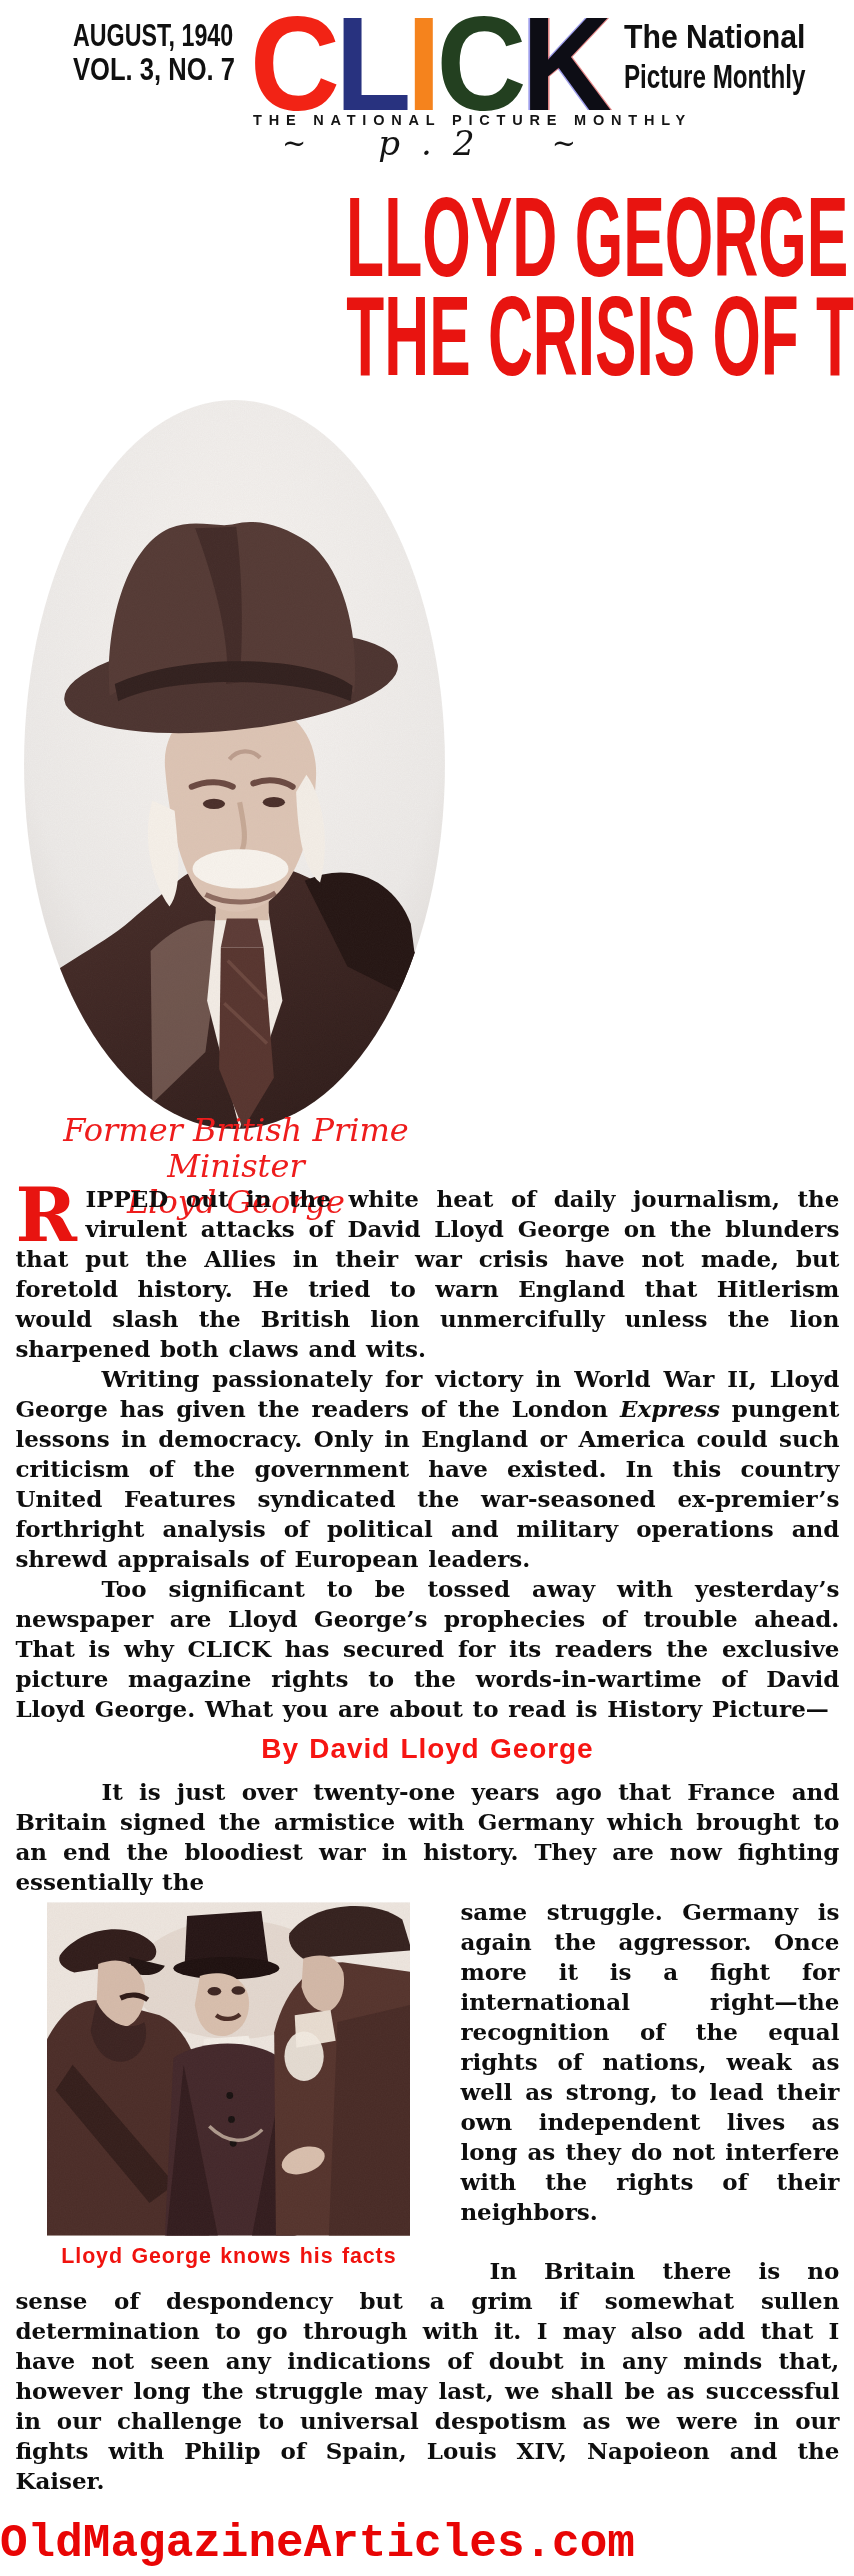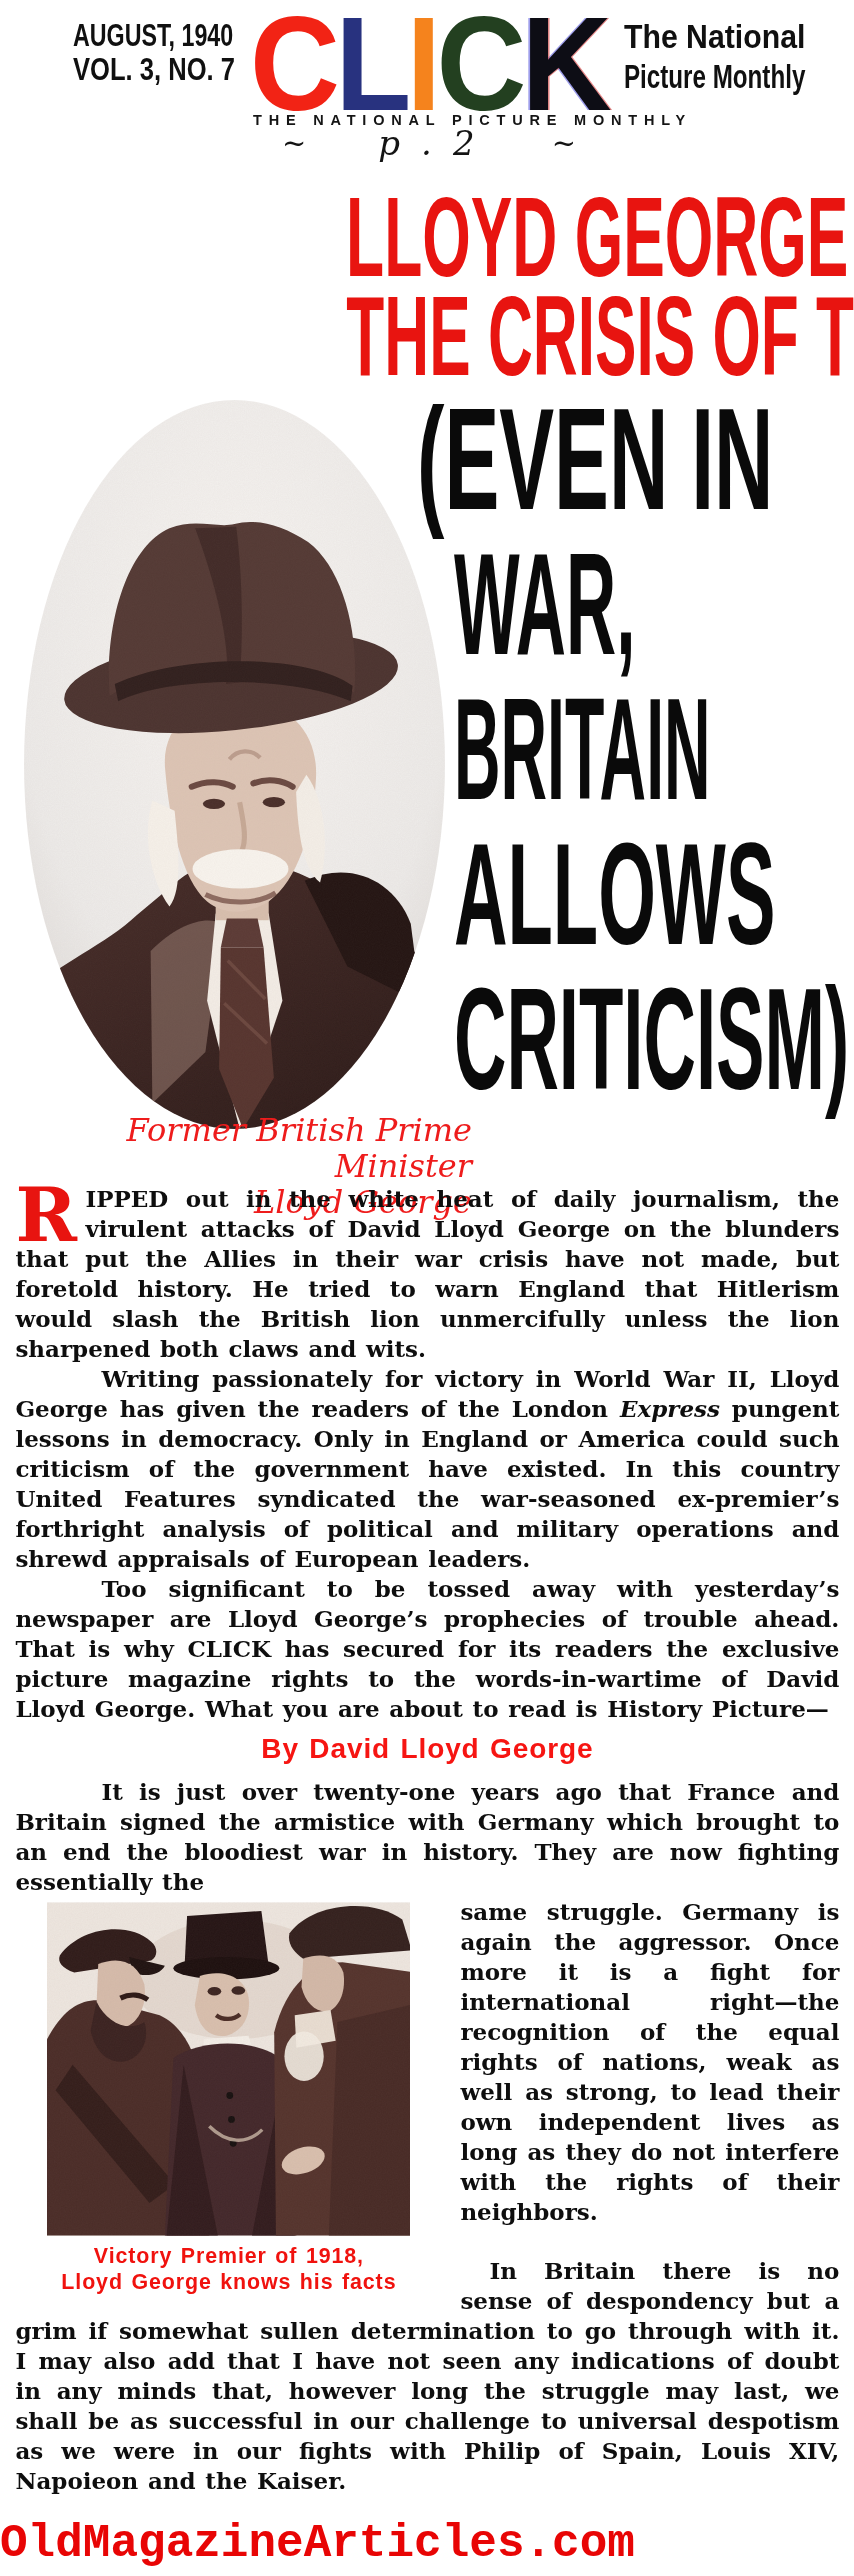--- a/index.html
+++ b/index.html
@@ -29,21 +29,21 @@
   
   .headline-red{position:absolute;left:6.8px;top:188px;width:841px;text-align:center;
                 font-weight:bold;font-size:113px;line-height:99px;}
   .headline-black{position:absolute;left:417px;top:387px;width:438px;color:#0a0a0a;
                   font-weight:bold;font-size:145px;line-height:145px;}
   .headline-black .hl{display:block;}
   .headline-black .pad{padding-left:37px;}
 
   
   .portrait{position:absolute;left:24px;top:400px;width:421px;height:729px;}
-  .portrait-caption{position:absolute;left:0;top:1112px;width:472px;text-align:right;
+  .portrait-caption{position:absolute;left:0;top:1112px;width:472px;text-align:center;
                     font-family:"DejaVu Serif",serif;font-style:italic;
                     font-size:32px;line-height:36px;color:#ee1c1c;}
 
   
   .article{position:absolute;left:15.4px;top:1184px;width:824px;
            font-family:"DejaVu Serif",serif;font-weight:bold;font-size:23px;
            line-height:30px;text-align:justify;color:#0e0e0e;word-spacing:1.7px;}
   .article p{margin:0;}
   .ind{text-indent:86px;}
   .ind2{text-indent:29px;}
@@ -90,27 +90,20 @@
     <span class="tilde">~</span>
     <span class="pnum">p . 2</span>
     <span class="tilde">~</span>
   </div>
 
   <div class="headline-red" style="color: rgb(232, 20, 16);">
     <span class="fit-c" style="transform: scaleX(0.551783);">LLOYD GEORGE FORESAW</span><br>
     <span class="fit-c" style="transform: scaleX(0.550199);">THE CRISIS OF THE ALLIES</span>
   </div>
 
-  <div class="headline-black">
-    <span class="hl"><span class="fit" style="transform: scaleX(0.567164);">(EVEN IN</span></span>
-    <span class="hl pad"><span class="fit" style="transform: scaleX(0.47973);">WAR,</span></span>
-    <span class="hl pad"><span class="fit" style="transform: scaleX(0.444609);">BRITAIN</span></span>
-    <span class="hl pad"><span class="fit" style="transform: scaleX(0.511533);">ALLOWS</span></span>
-    <span class="hl pad"><span class="fit" style="transform: scaleX(0.500541);">CRITICISM)</span></span>
-  </div>
 
   <div class="portrait">
     <svg viewBox="0 0 492 852" width="421" height="729">
       <defs>
         <clipPath id="ovalclip">
             <ellipse cx="246" cy="426" rx="246" ry="426"></ellipse>
           </clipPath>
         <radialGradient id="bgrad" cx="50%" cy="32%" r="80%">
           <stop offset="0%" stop-color="#f6f3f0"></stop>
             <stop offset="65%" stop-color="#edebe9"></stop>
@@ -207,21 +200,20 @@
           <path d="M268,390 L266,152 C280,96 312,70 346,70 L430,82 L430,390 Z" fill="#54332c"></path>
           <path d="M284,36 C310,0 382,-6 416,20 L427,56 L300,66 C288,58 281,47 284,36 Z" fill="#33201d"></path>
           <path d="M300,66 C322,58 340,62 347,82 C350,102 344,120 331,127 C316,130 303,119 298,99 Z" fill="#d3b9a8"></path>
           <path d="M290,132 L332,126 L338,162 L292,170 Z" fill="#e9ded2"></path>
           <ellipse cx="301" cy="180" rx="23" ry="29" fill="#f2ece2" opacity="0.92"></ellipse>
           <path d="M340,140 L425,120 L425,390 L330,390 Z" fill="#472a25"></path>
           <ellipse cx="300" cy="302" rx="26" ry="15" fill="#d9c0ae" transform="rotate(-18 300 302)"></ellipse>
           <rect width="425" height="390" filter="url(#grain2)" opacity="0.18"></rect>
         </svg>
         <div class="photo2cap">
-          <div>Victory Premier of 1918,</div>
           <div>Lloyd George knows his facts</div>
         </div>
       </div>
       <p>same struggle.  Germany is again the aggressor. Once more it is a fight for international right—the recognition of the equal rights of nations, weak as well as strong, to lead their own independent lives as long as they do not interfere with the rights of their neighbors.</p>
       <p class="ind2 gap-top">In Britain there is no sense of despondency but a grim if somewhat sullen determination to go through with it. I may also add that I have not seen any indications of doubt in any minds that, however long the struggle may last, we shall be as successful in our challenge to universal despotism as we were in our fights with Philip of Spain, Louis XIV, Napoieon and the Kaiser.</p>
 
     </div>
   </div>
 
   <div class="footer">OldMagazineArticles.com</div>

